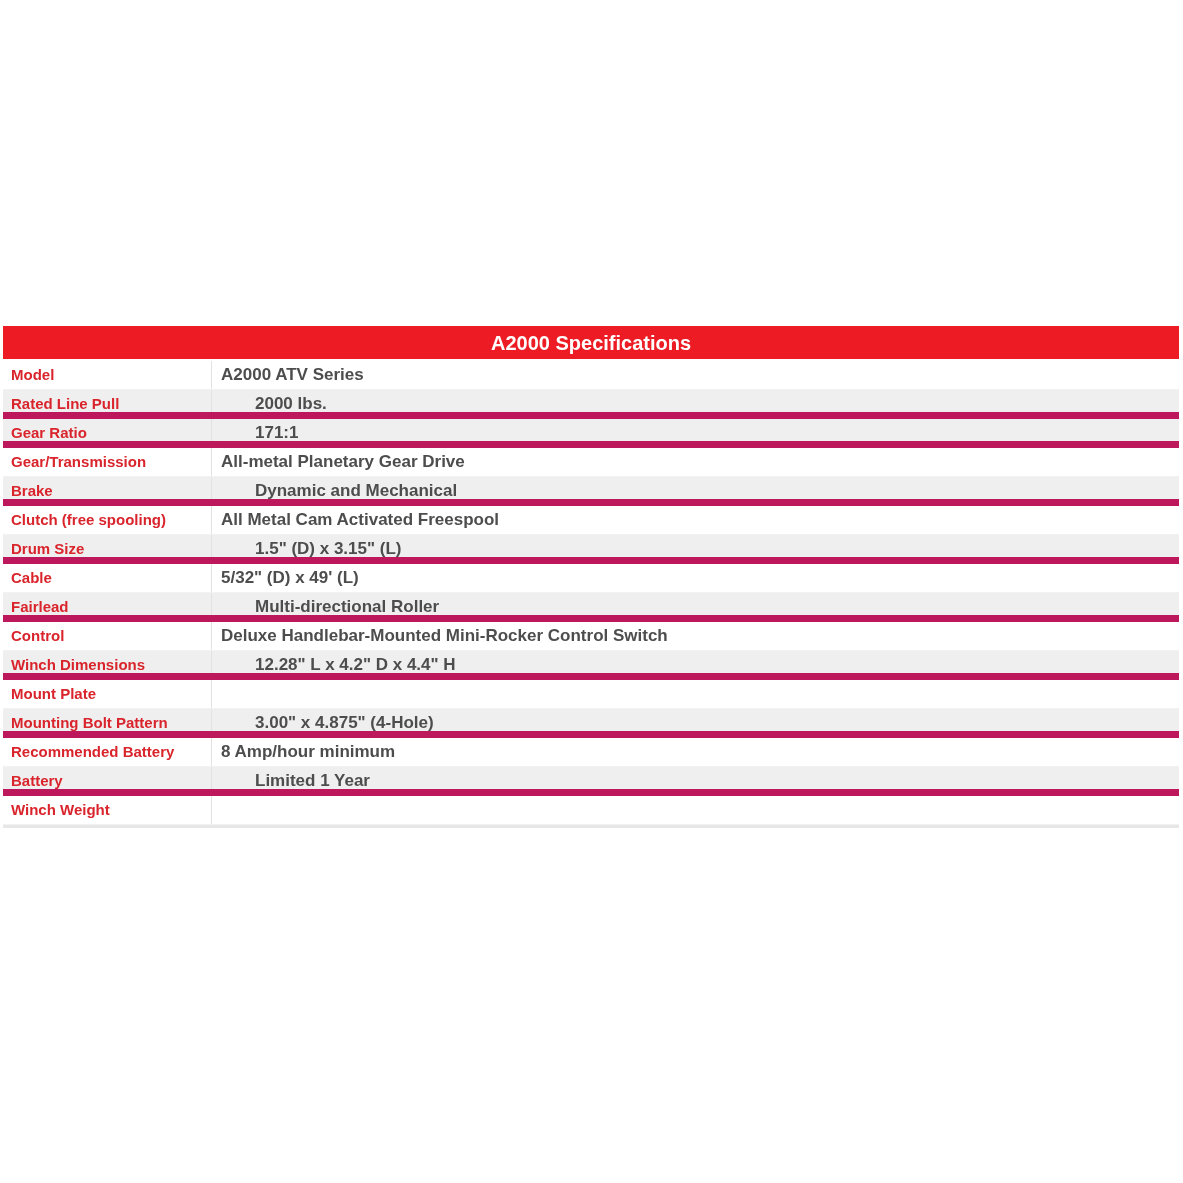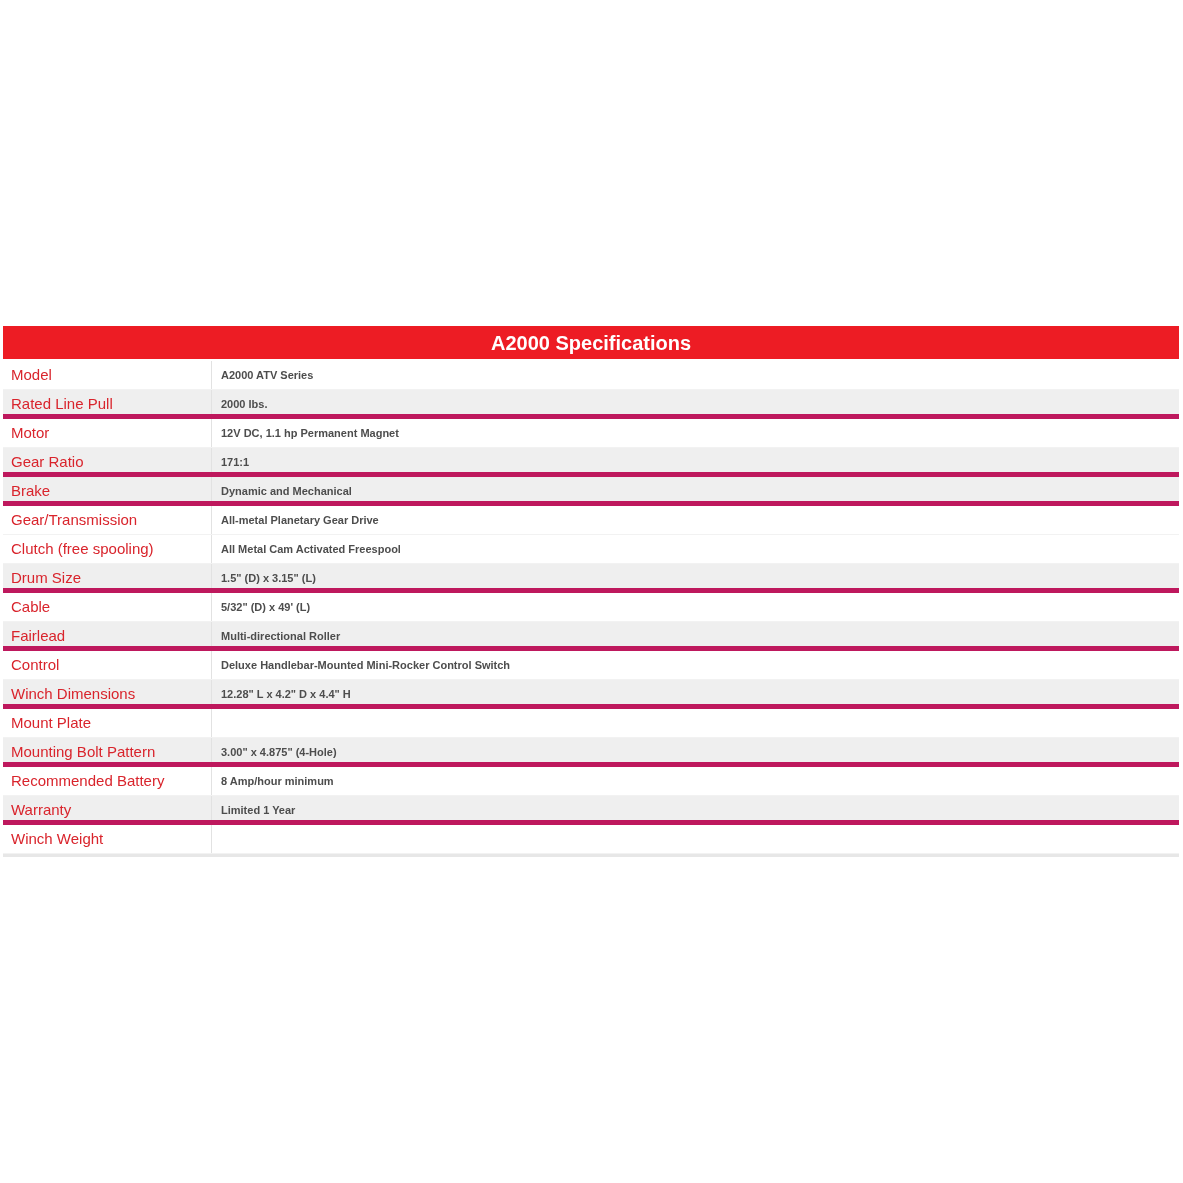--- a/index.html
+++ b/index.html
@@ -36,40 +36,41 @@
     border-bottom: 2px solid #ffffff;
   }
   .table-row {
     display: flex;
     height: 29px;
     background: #ffffff;
     border-bottom: 1px solid #f2f2f2;
   }
   .table-row.alt {
     background: var(--stripe-color);
-    border-bottom: 5px solid #be185d;
+    border-bottom: 7px solid #be185d;
+    gap: 34px;
   }
   .row-label {
     width: 209px;
     flex: 0 0 209px;
     padding-left: 8px;
     color: var(--label-color);
-    font-weight: normal;
+    font-weight: bold;
     font-size: 15px;
     line-height: 28px;
     border-right: 1px solid var(--divider-color);
     white-space: nowrap;
     overflow: hidden;
   }
   .row-value {
     flex: 1;
     padding-left: 9px;
     color: var(--value-color);
     font-weight: bold;
-    font-size: 11px;
+    font-size: 17px;
     line-height: 28px;
     white-space: nowrap;
     overflow: hidden;
   }
 </style>
 </head>
 <body>
 
 <div class="spec-table">
   <div class="table-header">
@@ -79,38 +80,34 @@
   <div class="table-row">
     <div class="row-label">Model</div>
     <div class="row-value">A2000 ATV Series</div>
   </div>
 
   <div class="table-row alt">
     <div class="row-label">Rated Line Pull</div>
     <div class="row-value">2000 lbs.</div>
   </div>
 
-  <div class="table-row">
-    <div class="row-label">Motor</div>
-    <div class="row-value">12V DC, 1.1 hp Permanent Magnet</div>
-  </div>
 
   <div class="table-row alt">
     <div class="row-label">Gear Ratio</div>
     <div class="row-value">171:1</div>
   </div>
 
+  <div class="table-row">
+    <div class="row-label">Gear/Transmission</div>
+    <div class="row-value">All-metal Planetary Gear Drive</div>
+  </div>
+
   <div class="table-row alt">
     <div class="row-label">Brake</div>
     <div class="row-value">Dynamic and Mechanical</div>
-  </div>
-
-  <div class="table-row">
-    <div class="row-label">Gear/Transmission</div>
-    <div class="row-value">All-metal Planetary Gear Drive</div>
   </div>
 
   <div class="table-row">
     <div class="row-label">Clutch (free spooling)</div>
     <div class="row-value">All Metal Cam Activated Freespool</div>
   </div>
 
   <div class="table-row alt">
     <div class="row-label">Drum Size</div>
     <div class="row-value">1.5" (D) x 3.15" (L)</div>
@@ -144,21 +141,21 @@
     <div class="row-label">Mounting Bolt Pattern</div>
     <div class="row-value">3.00" x 4.875" (4-Hole)</div>
   </div>
 
   <div class="table-row">
     <div class="row-label">Recommended Battery</div>
     <div class="row-value">8 Amp/hour minimum</div>
   </div>
 
   <div class="table-row alt">
-    <div class="row-label">Warranty</div>
+    <div class="row-label">Battery</div>
     <div class="row-value">Limited 1 Year</div>
   </div>
 
   <div class="table-row">
     <div class="row-label">Winch Weight</div>
   </div>
 </div>
 </div>
 
 </body></html>

